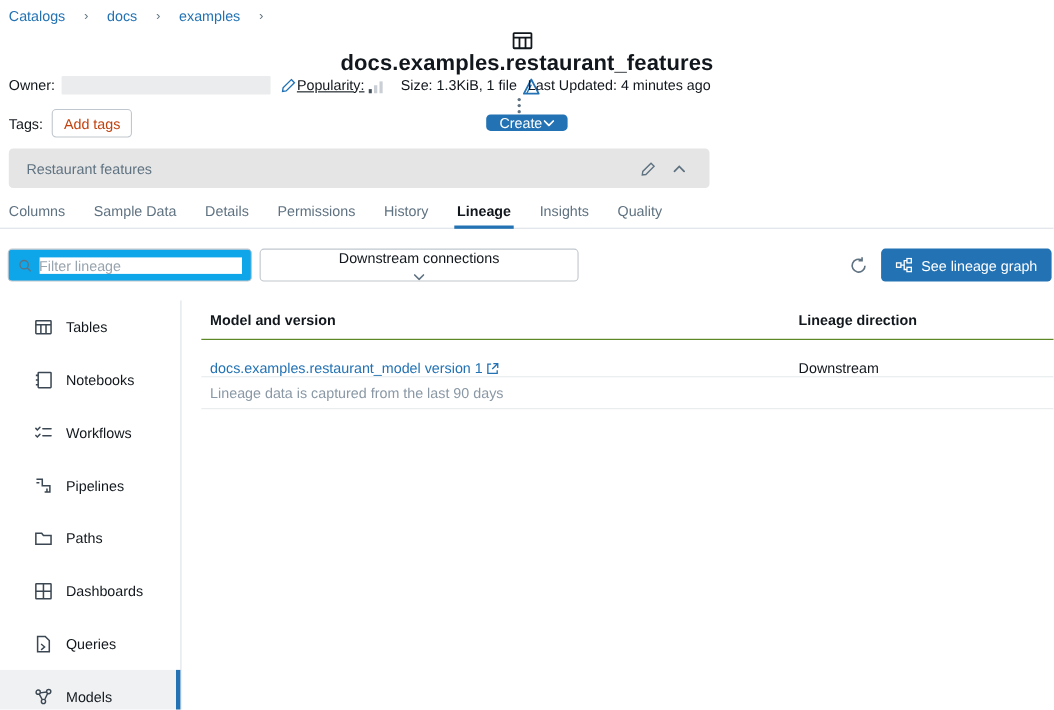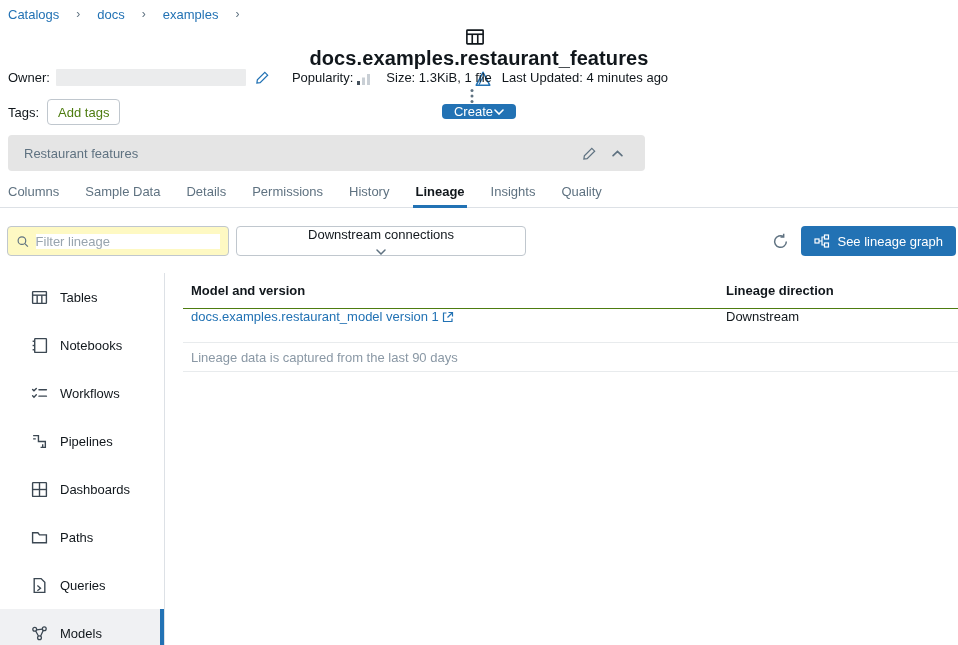--- a/index.html
+++ b/index.html
@@ -19,42 +19,42 @@
   .delta-icon { margin-left: 8px; display: flex; }
   .title-spacer { flex: 1; }
   .kebab-btn { width: 24px; height: 24px; display: flex; align-items: center; justify-content: center; cursor: pointer; margin-right: 14px; }
   .create-btn { height: 28px; background: #2272B4; color: #fff; border: none; border-radius: 4px;
 romanpadding: 0; padding: 0 12px; font-size: 13px; display: flex; align-items: center; gap: 1px; cursor: pointer; font-family: inherit; }
 
   .meta-row { margin-top: 11px; height: 18px; display: flex; align-items: center; font-size: 13px; }
   .meta-label { color: #11171C; }
   .redacted-bar { width: 190px; height: 17px; background: #EBECED; margin-left: 6px; border-radius: 1px; }
   .edit-pencil { margin-left: 9px; display: flex; cursor: pointer; }
-  .meta-pop { margin-left: 22px; display: flex; align-items: flex-end; gap: 4px; }
+  .meta-pop { display: flex; align-items: flex-end; gap: 4px; text-decoration: underline; }
   .meta-size { margin-left: 16px; }
   .meta-updated { margin-left: 10px; }
 
   .tags-row { margin-top: 13px; height: 26px; display: flex; align-items: center; gap: 8px; }
   .add-tags-btn { height: 26px; padding: 0 10px; border: 1px solid #C0C7CE; border-radius: 4px; background: #fff;
-      font-size: 13px; color: #4d7c0f; cursor: pointer; font-family: inherit; }
+      font-size: 13px; color: #c2410c; cursor: pointer; font-family: inherit; }
 
   .comment-box { margin-top: 10px; width: 637px; height: 36px; background: #e5e5e5; border-radius: 4px;
       display: flex; align-items: center; padding: 0 14px 0 16px; }
   .comment-text { color: #5F7281; font-size: 13px; flex: 1; }
   .comment-box .icon-btn { width: 28px; height: 24px; display: flex; align-items: center; justify-content: center; cursor: pointer; }
 
   
   .tabs { margin-top: 13px; display: flex; gap: 26px; padding: 0 8px; border-bottom: 1px solid #DDE1E6; height: 24px; }
   .tab { color: #5F7281; font-size: 13px; cursor: pointer; padding-bottom: 9px; position: relative; white-space: nowrap; }
   .tab.active { color: #11171C; font-weight: bold; }
   .tab.active::after { content: ""; position: absolute; left: -2px; right: -2px; bottom: -1px; height: 3px; background: #2272B4; }
 
   
   .toolbar { margin-top: 18px; height: 30px; display: flex; align-items: center; padding: 0 2px 0 7px; }
-  .filter-input { width: 222px; height: 30px; border: 1px solid #C0C7CE; border-radius: 4px; display: flex; align-items: center; padding: 3px 8px; background: #fef9c3; }
+  .filter-input { width: 222px; height: 30px; border: 1px solid #C0C7CE; border-radius: 4px; display: flex; align-items: center; padding: 3px 8px; background: #0ea5e9; }
   .filter-input input { border: none; outline: none; width: 100%; font-size: 13px; margin-left: 6px; font-family: inherit; color: #11171C; }
   .filter-input input::placeholder { color: #98A4AE; }
   .conn-select { margin-left: 7px; width: 290px; height: 30px; border: 1px solid #C0C7CE; border-radius: 4px;
       display: flex; align-items: center; justify-content: space-between; padding: 0 10px; cursor: pointer; background: #fff; flex-direction: column; }
   .conn-select .val { font-size: 13px; color: #11171C; }
   .toolbar-spacer { flex: 1; }
   .refresh-btn { width: 30px; height: 30px; display: flex; align-items: center; justify-content: center; cursor: pointer; margin-right: 6px; }
   .lineage-graph-btn { height: 30px; background: #2272B4; border: none; border-radius: 4px; color: #fff; font-size: 13px;
       display: flex; align-items: center; gap: 7px; padding: 0 13px; cursor: pointer; margin-right: 0px; font-family: inherit; }
 
@@ -64,21 +64,21 @@
   .side-item { height: 48px; display: flex; align-items: center; padding-left: 30px; gap: 12px; cursor: pointer; position: relative; color: #11171C; }
   .side-item .sicon { display: flex; width: 18px; justify-content: center; }
   .side-item.selected { background: #F0F1F3; }
   .side-item.selected .sel-bar { position: absolute; right: 0; top: 0; bottom: 0; width: 4px; background: #2272B4; }
 
   .lineage-table { flex: 1; padding-left: 18px; }
   .lt-header { display: flex; height: 36px; align-items: center; border-bottom: 1px solid #4d7c0f; }
   .lt-header .c1, .lt-row .c1 { width: 543px; padding-left: 8px; }
   .lt-header .c2, .lt-row .c2 { flex: 1; }
   .lt-header span { font-weight: bold; font-size: 13px; }
-  .lt-row { display: flex; height: 34px; align-items: flex-start; border-bottom: 1px solid #E8EBED; }
+  .lt-row { display: flex; height: 34px; align-items: flex-end; border-bottom: 1px solid #E8EBED; }
   .model-link { color: #2272B4; text-decoration: none; cursor: pointer; display: inline-flex; align-items: center; gap: 3px; }
   .lt-footnote { height: 29px; display: flex; align-items: center; padding-left: 8px; color: #8A98A5; font-size: 13px; border-bottom: 1px solid #E8EBED; }
 </style>
 </head>
 <body>
 
 <div class="page">
 
   <div class="header">
 
@@ -253,34 +253,34 @@
           <svg width="17" height="17" viewBox="0 0 16 16" fill="none" stroke="#3B4752" stroke-width="1.3">
             <path d="M2 2.5 H7 V8 H13.5 V13.5 H9"></path>
             <path d="M2 5.5 H4.5 M11 10.5 V13.5"></path>
           </svg>
         </span>
         <span>Pipelines</span>
       </div>
       <div class="side-item">
         <span class="sicon">
           <svg width="17" height="17" viewBox="0 0 16 16" fill="none" stroke="#3B4752" stroke-width="1.3">
+            <path d="M1.5 13 V3.5 H6.5 L8 5.5 H14.5 V13 Z"></path>
+          </svg>
+        </span>
+        <span>Paths</span>
+      </div>
+      <div class="side-item">
+        <span class="sicon">
+          <svg width="17" height="17" viewBox="0 0 16 16" fill="none" stroke="#3B4752" stroke-width="1.3">
             <rect x="1.5" y="1.5" width="13" height="13" rx="0.5"></rect>
               <line x1="8" y1="1.5" x2="8" y2="14.5"></line>
               <line x1="1.5" y1="8" x2="14.5" y2="8"></line>
           </svg>
         </span>
         <span>Dashboards</span>
-      </div>
-      <div class="side-item">
-        <span class="sicon">
-          <svg width="17" height="17" viewBox="0 0 16 16" fill="none" stroke="#3B4752" stroke-width="1.3">
-            <path d="M1.5 13 V3.5 H6.5 L8 5.5 H14.5 V13 Z"></path>
-          </svg>
-        </span>
-        <span>Paths</span>
       </div>
       <div class="side-item">
         <span class="sicon">
           <svg width="17" height="17" viewBox="0 0 16 16" fill="none" stroke="#3B4752" stroke-width="1.3">
             <path d="M3 14.5 V1.5 H9.5 L13 5 V14.5 Z" fill="none"></path>
             <path d="M6 8 L9 10.5 L6 13" stroke-width="1.2"></path>
           </svg>
         </span>
         <span>Queries</span>
       </div>

